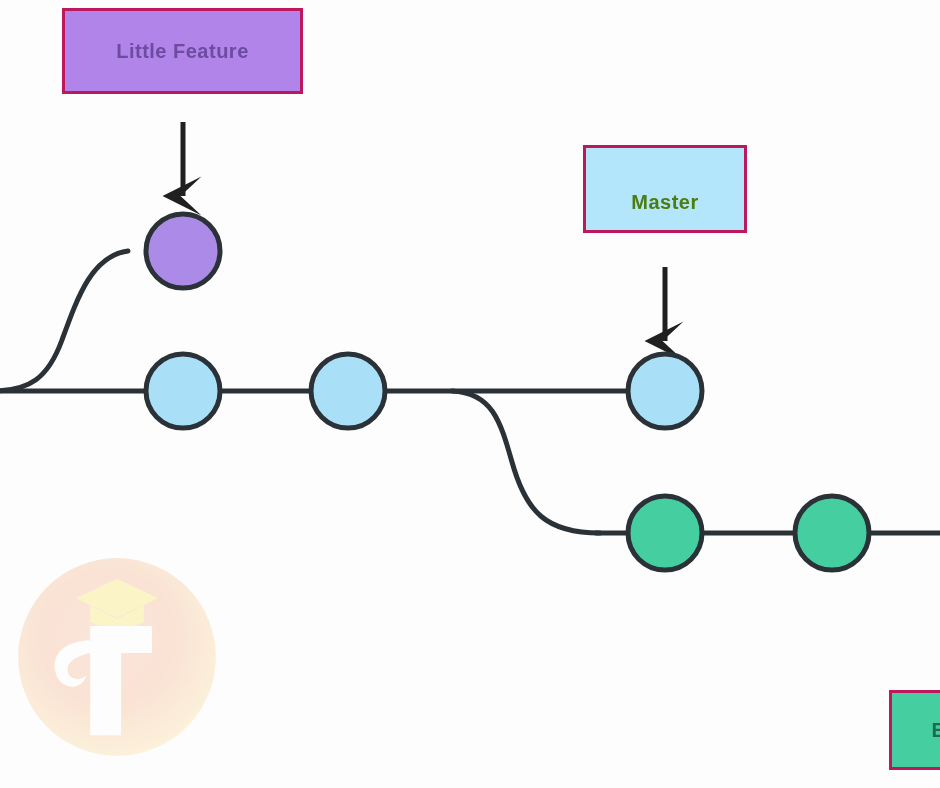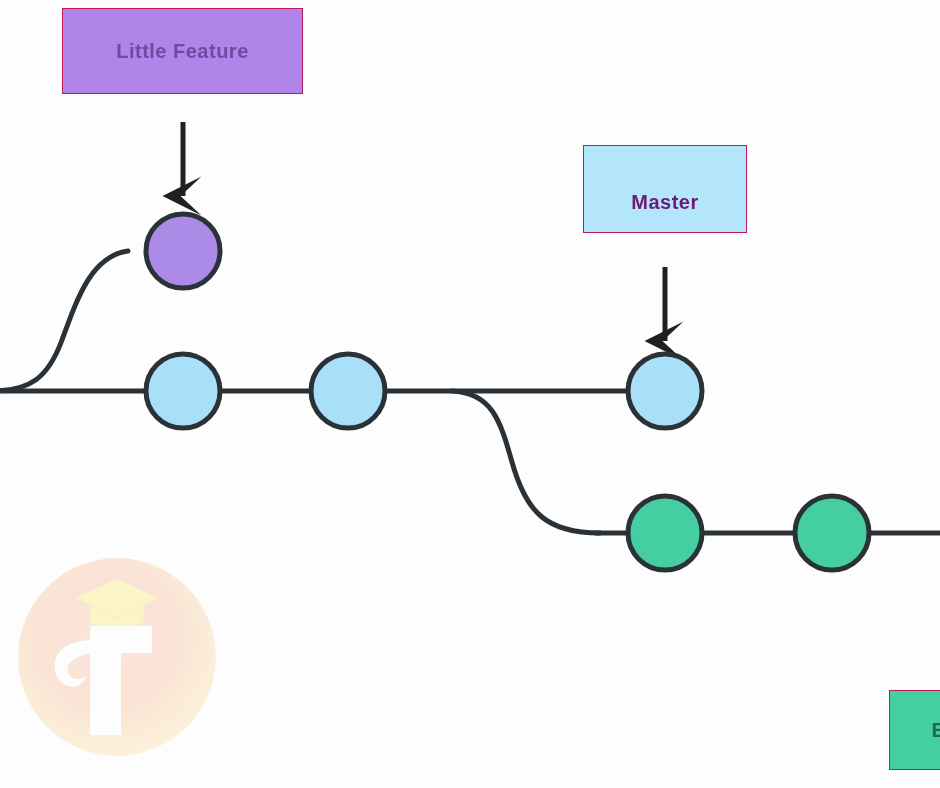--- a/index.html
+++ b/index.html
@@ -22,21 +22,21 @@
     position: absolute;
     left: 0;
     top: 0;
     width: 940px;
     height: 788px;
   }
   
   .label-box {
     position: absolute;
     box-sizing: border-box;
-    border: 1px solid #be185d;
+    border: 3px solid #be185d;
     display: flex;
     align-items: center;
     justify-content: center;
     text-align: center;
     letter-spacing: 0.5px;
   }
   .label-box .box-text {
     font-size: 20px;
     font-weight: bold;
     line-height: 1.1;
@@ -52,21 +52,21 @@
     color: #6d4ba0;
   }
   #box-master {
     left: 583px;
     top: 145px;
     width: 164px;
     height: 88px;
     background: #b3e5fb;
   }
   #box-master .box-text {
-    color: #701a75;
+    color: #4d7c0f;
     margin-top: 25px;
   }
   #box-green {
     left: 889px;
     top: 690px;
     width: 100px;
     height: 80px;
     background: #45cfa0;
   }
   #box-green .box-text {

